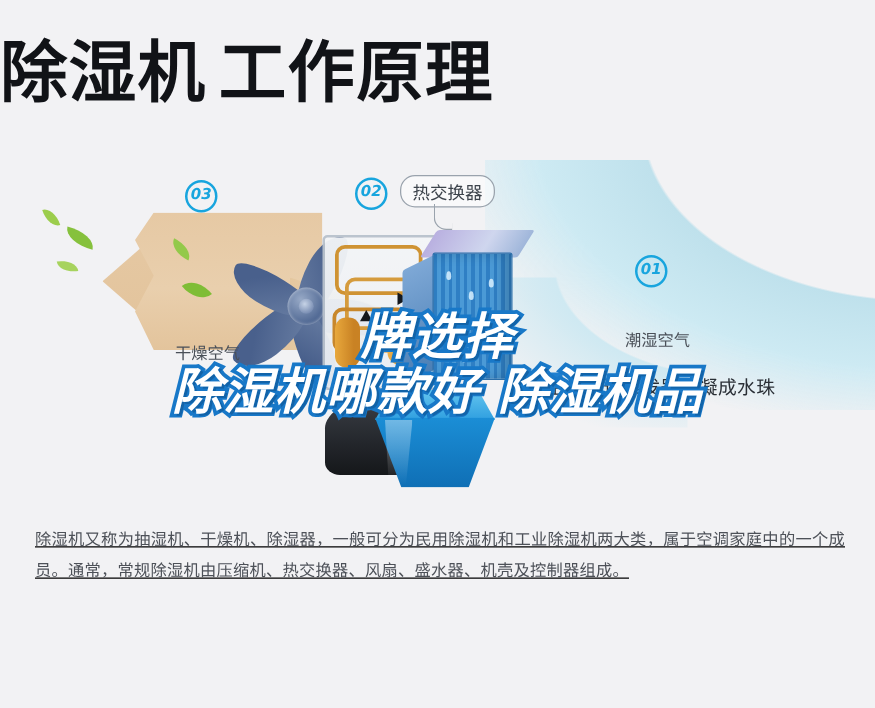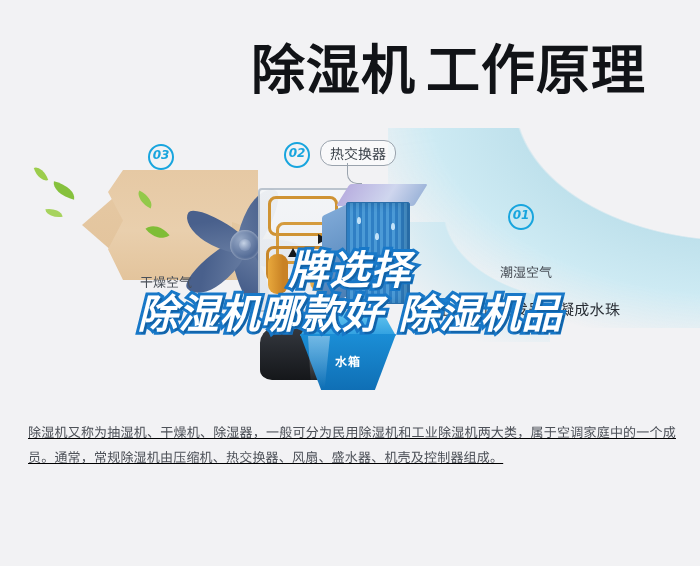--- a/index.html
+++ b/index.html
@@ -7,22 +7,22 @@
   body{
     width:700px;height:566px;
     background:#f2f2f4;
     font-family:"DejaVu Sans","Liberation Sans",sans-serif;
     overflow:hidden;position:relative;
   }
   .page{position:relative;width:700px;height:566px;background:#f2f2f4;}
 
   
   .title-wrap{
-    position:absolute;left:0;top:40px;width:646px;
-    text-align:right;
+    position:absolute;left:0;top:28px;width:646px;
+    text-align:left;
   }
   .title{
     display:inline-block;
     font-size:54px;line-height:62px;
     font-weight:700;color:#111317;
     letter-spacing:1px;
     font-family:"DejaVu Sans","Liberation Sans",sans-serif;
   }
   .title .seg2{margin-left:10px;}
 
@@ -310,21 +310,20 @@
 
     <div class="intake-arrow">
       <div class="head"></div>
       <div class="shaft"></div>
     </div>
 
     <div class="tank">
       <div class="topface"></div>
       <div class="frontface"></div>
       <div class="lite"></div>
-      <div class="tank-label">水箱</div>
     </div>
 
     <div class="badge b-01">01</div>
     <div class="badge b-02">02</div>
     <div class="badge b-03">03</div>
 
     <div class="callout">热交换器</div>
 
     <div class="dlabel lbl-dry">干燥空气</div>
     <div class="dlabel lbl-wet">潮湿空气</div>

